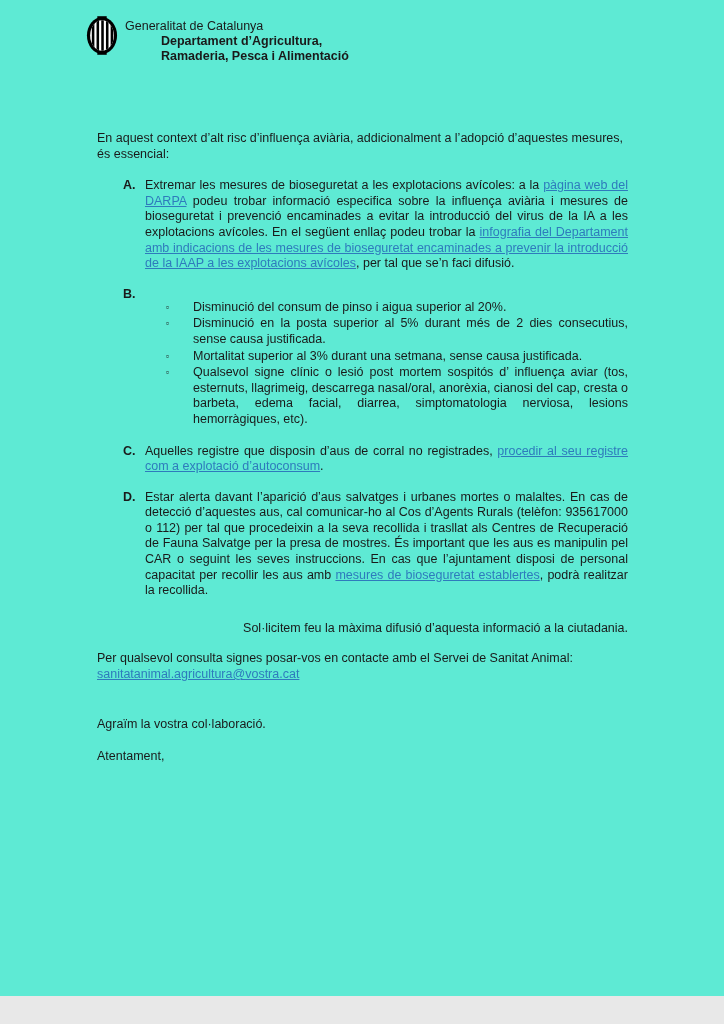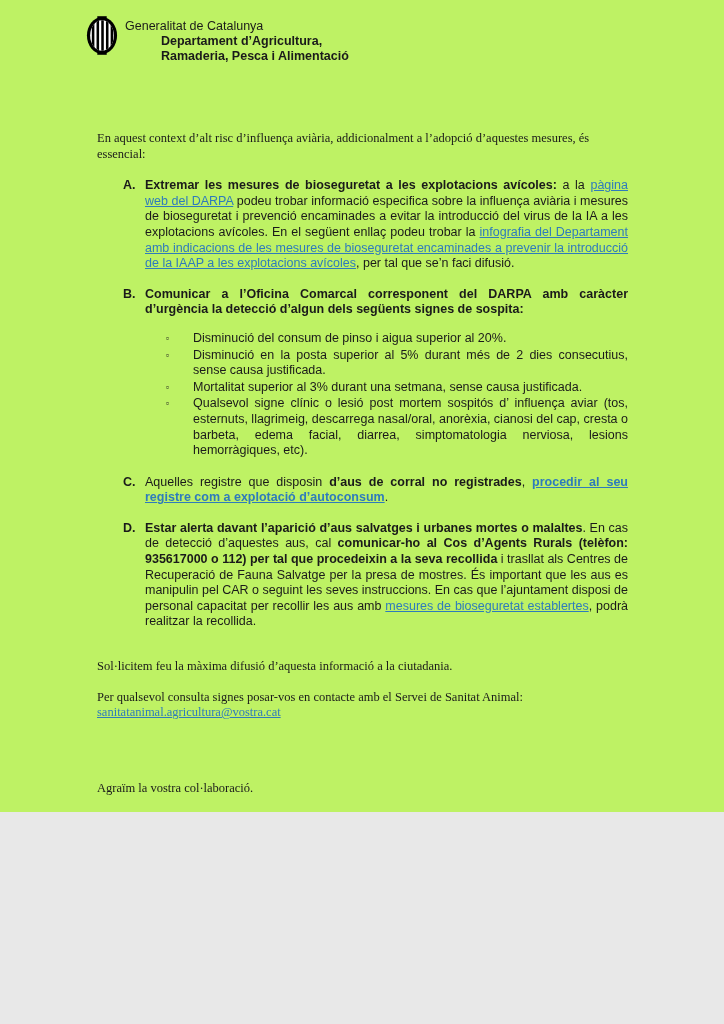--- a/index.html
+++ b/index.html
@@ -1,63 +1,63 @@
 <!DOCTYPE html>
 <html lang="ca" style="--link: #2e7bbc;"><head>
 <meta charset="utf-8">
 <style>
   * { margin:0; padding:0; box-sizing:border-box; }
   html,body { background:#e8e8e8; }
   .page {
     position:relative;
-    width:724px; height:812px;
+    width:724px; height:996px;
     margin:0 auto;
-    background:#bef264;
+    background:#5eead4;
     font-family:"Liberation Sans","DejaVu Sans",sans-serif;
     font-size:12.5px;
     line-height:15.6px;
     color:#1a1a1a;
     overflow:hidden;
   }
   
   .header {
     position:absolute; top:16px; left:86px;
     display:flex; align-items:flex-start; gap:7px;
   }
   .logo { width:32px; height:39px; flex:0 0 auto; }
   .org { font-size:12.5px; line-height:14.8px; padding-top:3px; }
   .org .l1 { font-weight:normal; }
   .org .l2, .org .l3 { font-weight:bold;padding-left:36px; }
   
   .content {
     position:absolute; top:131px; left:97px; width:531px;
   }
-  .para { text-align:left;font-family:Liberation Serif, serif; }
+  .para { text-align:left; }
   .intro { margin-bottom:16px; }
   .olist { margin-top:15px; }
   .oitem { display:flex; margin-bottom:15px; }
   .omarker { width:22px; margin-left:26px; flex:0 0 auto; font-weight:bold; }
   .obody { flex:1; text-align:justify; }
-  .b { font-weight:bold; }
+  .b { font-weight:normal; }
   .lnk { color:var(--link,#2e7bbc); text-decoration:underline; cursor:pointer; }
   a.lnk { color:var(--link,#2e7bbc); }
   
   .bullets { margin:13px 0 1px 0; list-style:none; }
   .bullet { display:flex; margin-bottom:1px; }
   .bmark {
     width:27px; margin-left:21px; flex:0 0 auto;
     font-size:8.5px; line-height:15.6px; color:#1a1a1a;
   }
   .btext { flex:1; text-align:justify; }
   .para2 { margin-top:13px; text-align:justify; }
   
-  .sol { margin-top:29px; }
+  .sol { margin-top:22px;text-align:right; }
   .contact { margin-top:15px; text-align:justify; }
   .email-line { text-align:left; }
-  .thanks { margin-top:60px; }
+  .thanks { margin-top:34px; }
   .signoff { margin-top:17px; }
 </style>
 </head>
 <body>
 
 <div class="page">
 
   <div class="header">
     <span>
       <svg class="logo" viewBox="0 0 34 41" aria-hidden="true">
@@ -91,21 +91,20 @@
     <div class="olist">
 
       <div class="oitem">
         <span class="omarker">A.</span>
         <div class="obody"><span class="b">Extremar les mesures de bioseguretat a les explotacions avícoles:</span><span> a la </span><a class="lnk" href="#">pàgina web del DARPA</a><span> podeu trobar informació especifica sobre la influença aviària i mesures de bioseguretat i prevenció encaminades a evitar la introducció del virus de la IA a les explotacions avícoles. En el següent enllaç podeu trobar la </span><a class="lnk" href="#">infografia del Departament amb indicacions de les mesures de bioseguretat encaminades a prevenir la introducció de la IAAP a les explotacions avícoles</a><span>, per tal que se’n faci difusió.</span></div>
       </div>
 
       <div class="oitem">
         <span class="omarker">B.</span>
         <div class="obody">
-          <div style="font-weight:bold;"><span class="b">Comunicar a l’Oficina Comarcal corresponent del DARPA amb caràcter d’urgència la detecció d’algun dels següents signes de sospita:</span></div>
           <ul class="bullets">
             <li class="bullet">
               <span class="bmark">▫</span>
               <span class="btext">Disminució del consum de pinso i aigua superior al 20%.</span>
             </li>
             <li class="bullet">
               <span class="bmark">▫</span>
               <span class="btext">Disminució en la posta superior al 5% durant més de 2 dies consecutius, sense causa justificada.</span>
             </li>
             <li class="bullet">

